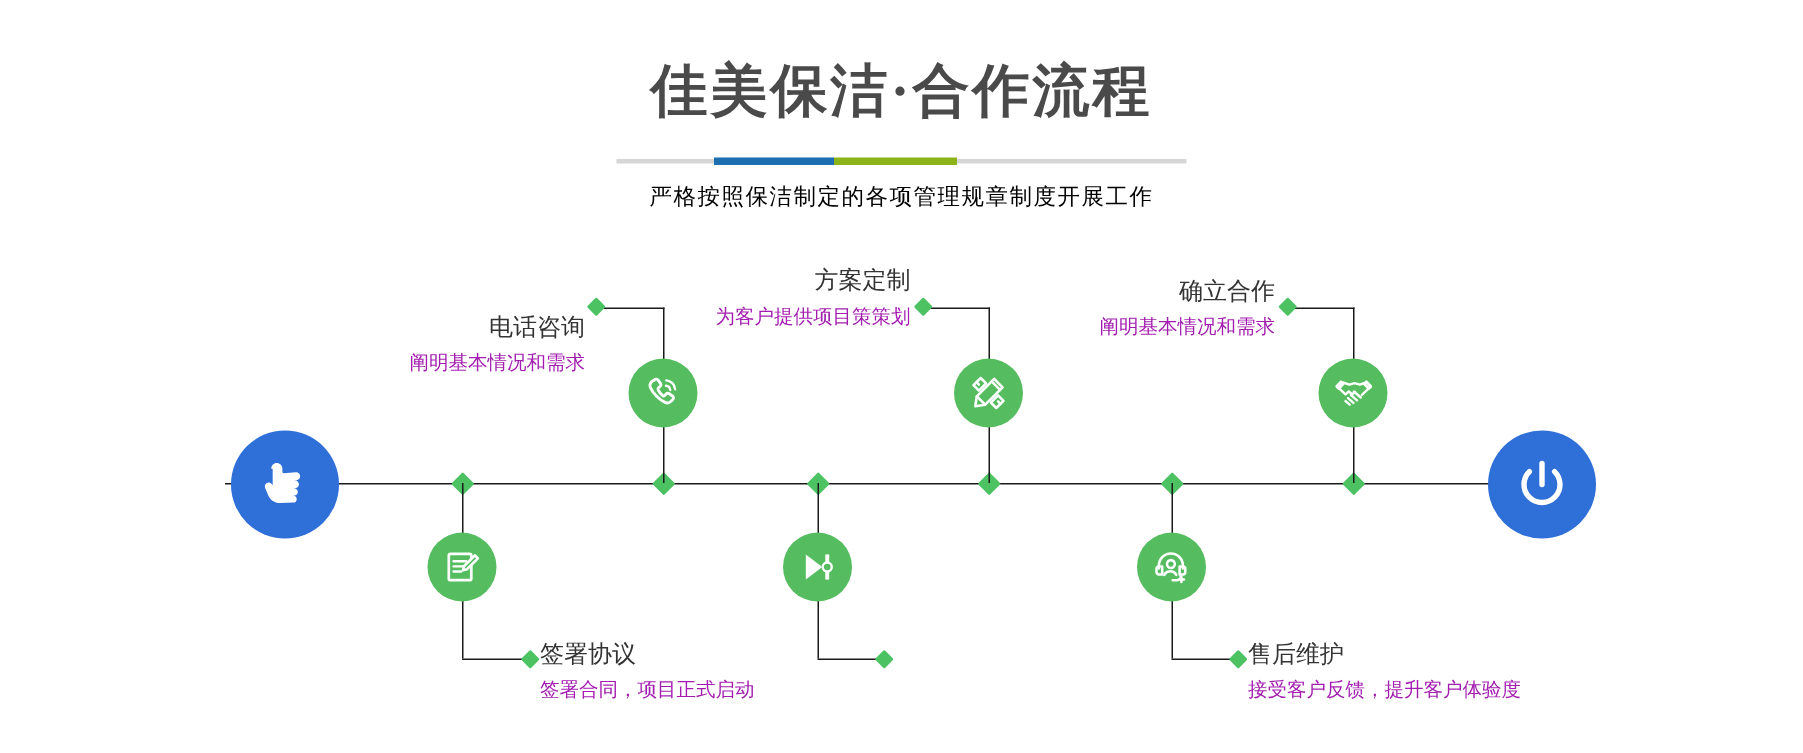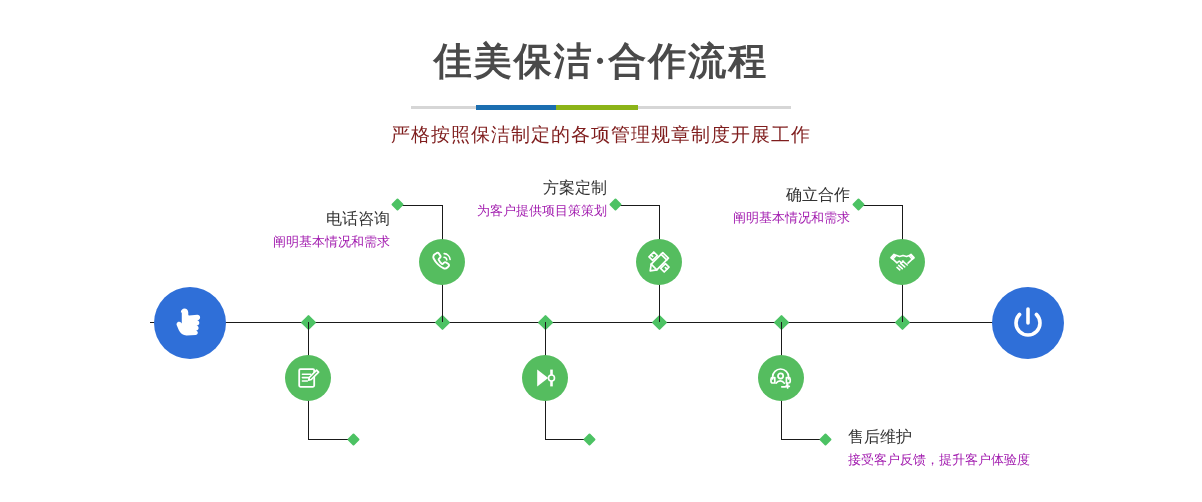--- a/index.html
+++ b/index.html
@@ -29,22 +29,22 @@
     background:#d6d6d6;
   }
   .divider .seg-blue{
     position:absolute;left:65px;top:-1px;width:80px;height:5px;background:#1b6eb0;
   }
   .divider .seg-green{
     position:absolute;left:145px;top:-1px;width:82px;height:5px;background:#8cb418;
   }
   .subtitle{
     margin-top:13px;
-    font-size:19px;
-    color:#7f1d1d;
+    font-size:15px;
+    color:#000000;
     letter-spacing:1px;
   }
 
   
   .axis{
     position:absolute;
     left:150px;top:322px;
     width:902px;height:1px;
     background:#1a1a1a;
   }
@@ -165,20 +165,24 @@
   <div class="node-icon" style="left:285px;top:355px;">
     <span>
       <svg width="26" height="26" viewBox="0 0 26 26">
         <rect x="4.2" y="4.2" width="15" height="17.6" rx="1.2" fill="none" stroke="#ffffff" stroke-width="1.8"></rect>
         <line x1="7.4" y1="9.2" x2="15.8" y2="9.2" stroke="#ffffff" stroke-width="1.6" stroke-linecap="round"></line>
         <line x1="7.4" y1="12.6" x2="15.8" y2="12.6" stroke="#ffffff" stroke-width="1.6" stroke-linecap="round"></line>
         <line x1="7.4" y1="16.0" x2="12.4" y2="16.0" stroke="#ffffff" stroke-width="1.6" stroke-linecap="round"></line>
         <path d="M21.6 5.2l2.0 2.0-7.3 7.3-2.6.6.6-2.6z" fill="#55bd5f" stroke="#ffffff" stroke-width="1.7" stroke-linejoin="round"></path>
       </svg>
     </span>
+  </div>
+  <div class="lbl bot" style="left:360px;top:428px;width:220px;">
+    <div class="ttl">签署协议</div>
+    <div class="sub">签署合同，项目正式启动</div>
   </div>
 
   <div class="vline" style="left:659px;top:205px;height:117px;"></div>
   <div class="hline" style="left:616px;top:205px;width:44px;"></div>
   <div class="diamond" style="left:611px;top:200px;width:9px;height:9px;"></div>
   <div class="node-icon" style="left:636px;top:239px;">
     <span>
       <svg width="26" height="26" viewBox="0 0 26 26">
         <g stroke="#ffffff" stroke-width="1.7" fill="none" stroke-linejoin="round" stroke-linecap="round">
           <path d="M16.8 3.6l5.6 5.6-11.6 11.6-6.6 1.0 1.0-6.6z"></path>
@@ -244,18 +248,18 @@
           <path d="M20.6 12.6h-2.2v5.4h2.2a1.6 1.6 0 0 0 1.6-1.6v-2.2a1.6 1.6 0 0 0-1.6-1.6z"></path>
           <path d="M19.2 18.4v1.0a2.4 2.4 0 0 1-2.4 2.4h-3.0"></path>
           <circle cx="12.6" cy="11.0" r="2.6"></circle>
           <path d="M8.2 18.2a4.6 4.6 0 0 1 8.0 0"></path>
           <line x1="19.6" y1="19.6" x2="19.6" y2="23.0"></line>
           <line x1="17.9" y1="21.3" x2="21.3" y2="21.3"></line>
         </g>
       </svg>
     </span>
   </div>
-  <div class="lbl bot" style="left:832px;top:428px;width:240px;margin-left:16px;">
+  <div class="lbl bot" style="left:832px;top:428px;width:240px;">
     <div class="ttl">售后维护</div>
     <div class="sub">接受客户反馈，提升客户体验度</div>
   </div>
 
 </div>
 
 </body></html>

